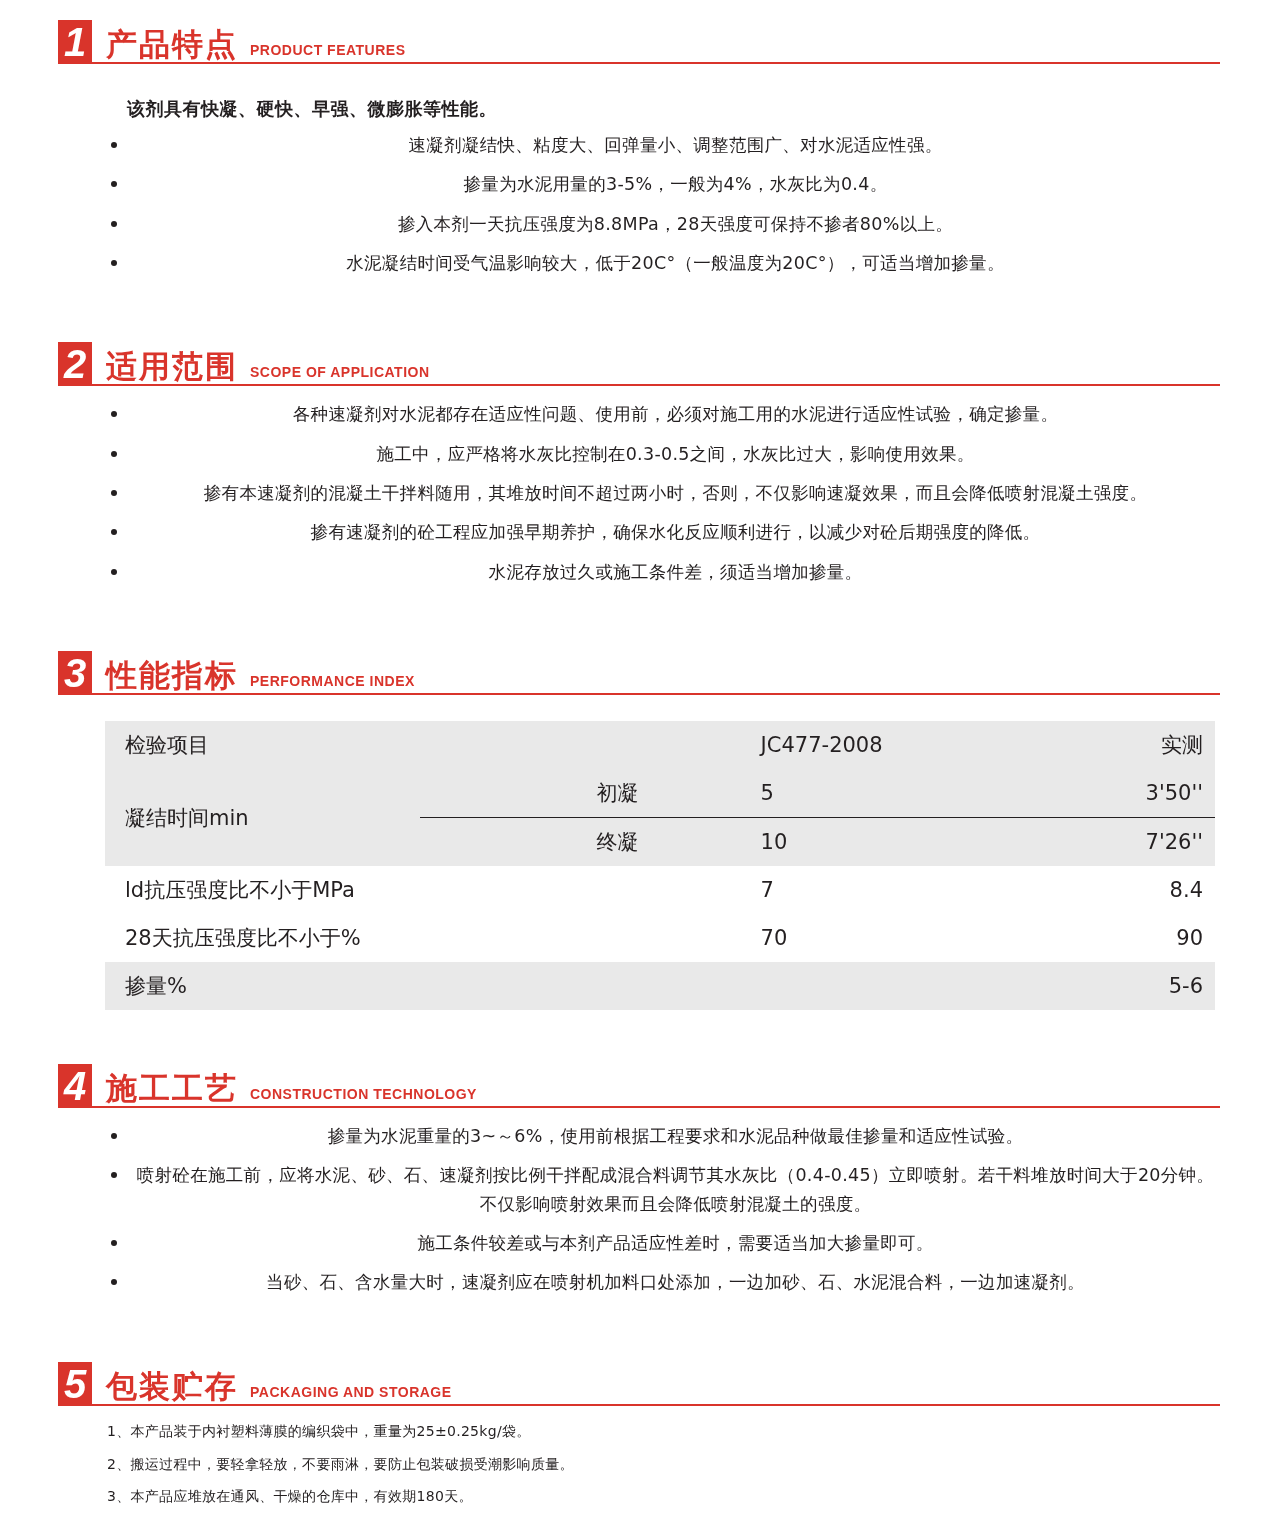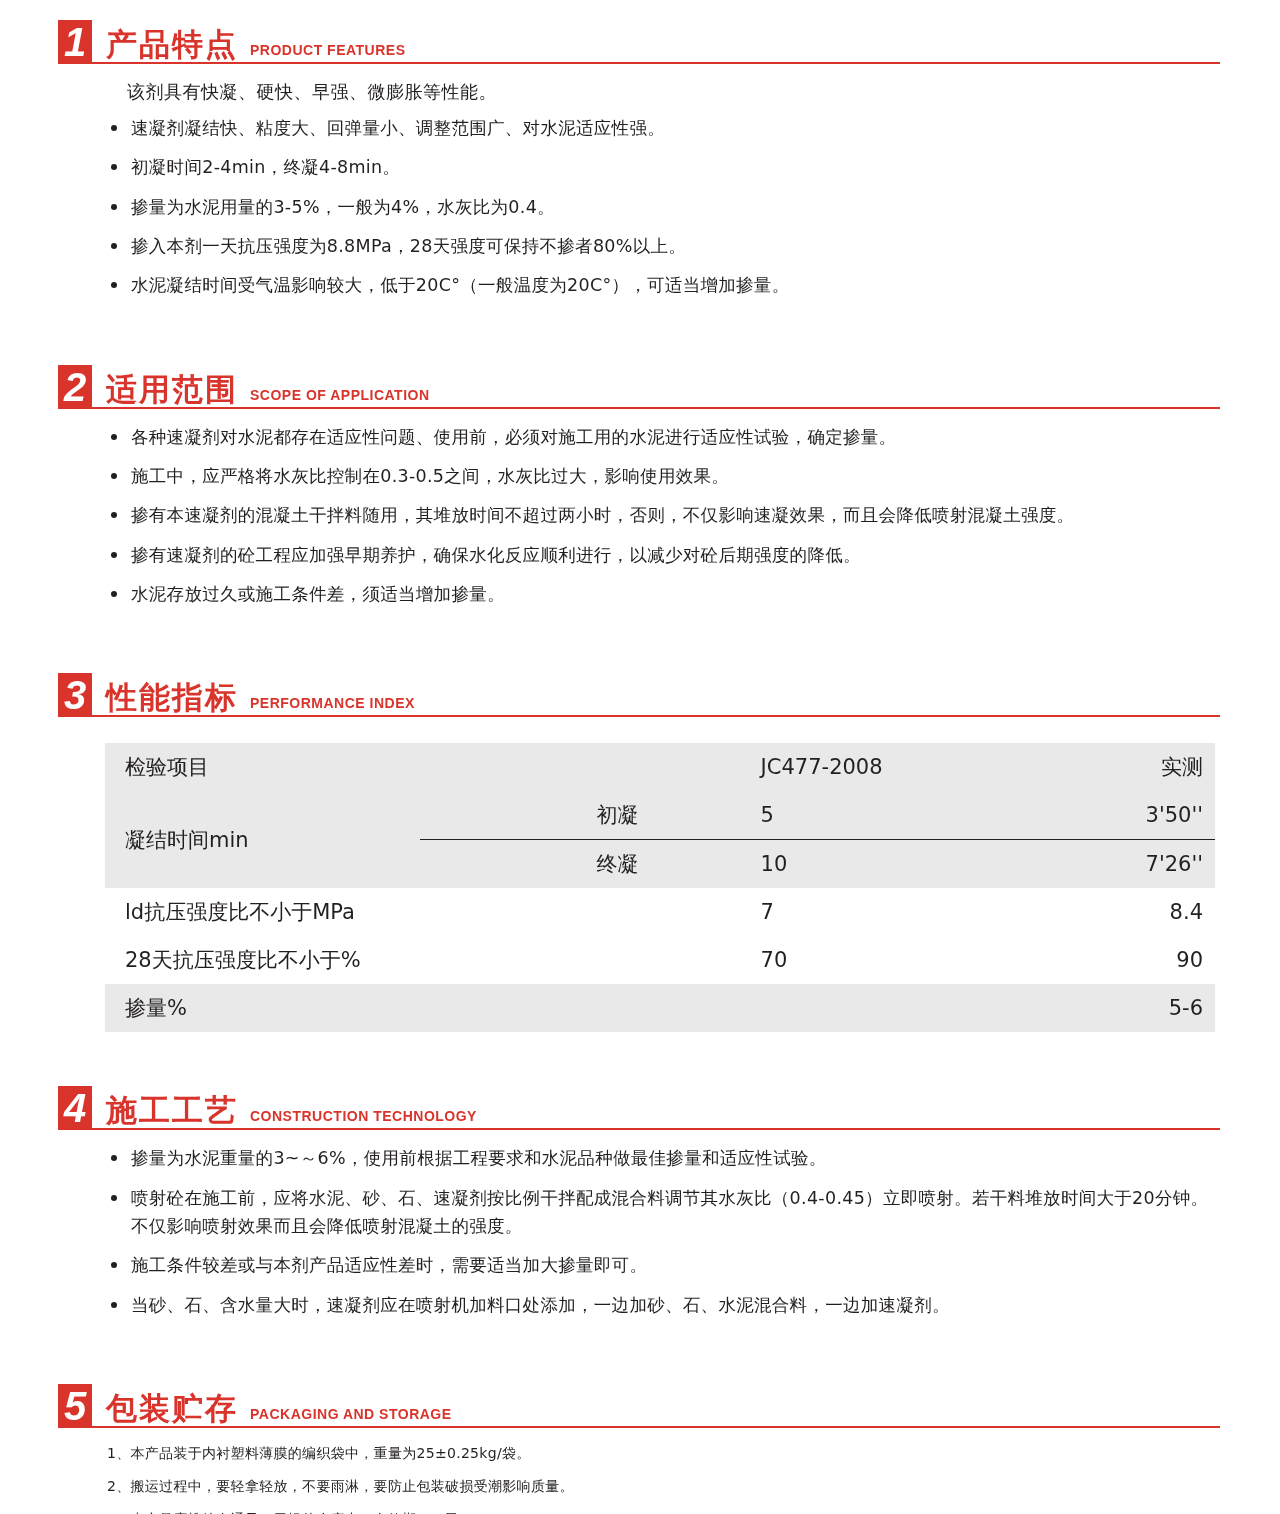--- a/index.html
+++ b/index.html
@@ -73,29 +73,30 @@
     background: #d9342b;
   }
 
   
   .body-block {
     padding: 14px 60px 0 105px;
   }
   .lead {
     font-family: "DejaVu Sans", "Liberation Sans", sans-serif;
     font-size: 18px;
-    font-weight: normal;
-    color: #231f20;
-    margin: 2px 0 10px 22px;
+    font-weight: bold;
+    color: #231f20;
+    margin: 19px 0 10px 22px;
     letter-spacing: 0.5px;
   }
   ul.bullets {
     list-style: none;
     margin: 0;
     padding: 0;
+    text-align: center;
   }
   ul.bullets li {
     position: relative;
     padding-left: 26px;
     margin-bottom: 11px;
     font-family: "DejaVu Sans", "Liberation Sans", sans-serif;
     font-size: 17.5px;
     line-height: 1.62;
     color: #231f20;
     letter-spacing: 0.3px;
@@ -163,21 +164,20 @@
     <div class="sec-head">
       <span class="sec-num">1</span>
       <span class="sec-cn">产品特点</span>
       <span class="sec-en">PRODUCT FEATURES</span>
       <span class="sec-rule"></span>
     </div>
     <div class="body-block">
       <div class="lead">该剂具有快凝、硬快、早强、微膨胀等性能。</div>
       <ul class="bullets">
         <li>速凝剂凝结快、粘度大、回弹量小、调整范围广、对水泥适应性强。</li>
-        <li>初凝时间2-4min，终凝4-8min。</li>
         <li>掺量为水泥用量的3-5%，一般为4%，水灰比为0.4。</li>
         <li>掺入本剂一天抗压强度为8.8MPa，28天强度可保持不掺者80%以上。</li>
         <li>水泥凝结时间受气温影响较大，低于20C°（一般温度为20C°），可适当增加掺量。</li>
       </ul>
     </div>
   </div>
 
   <div class="gap-lg"></div>
 
   <div class="section">

